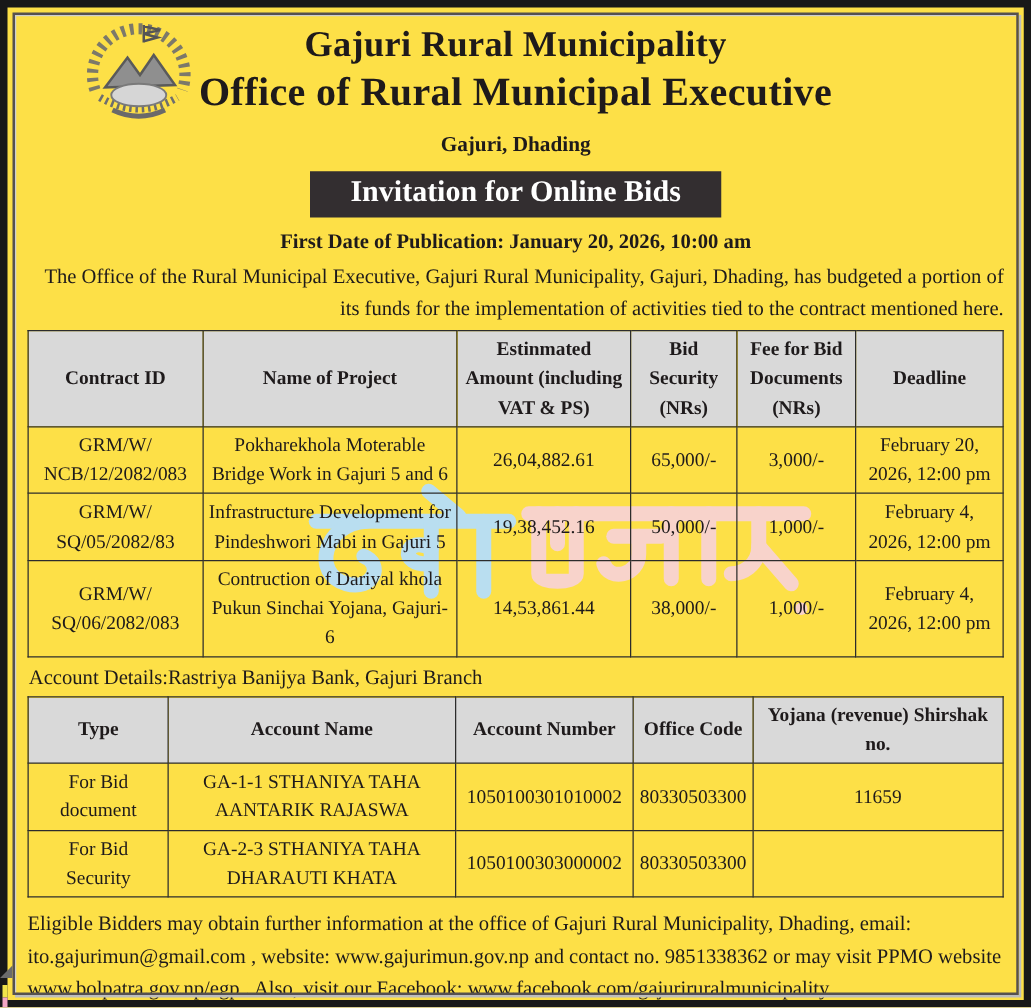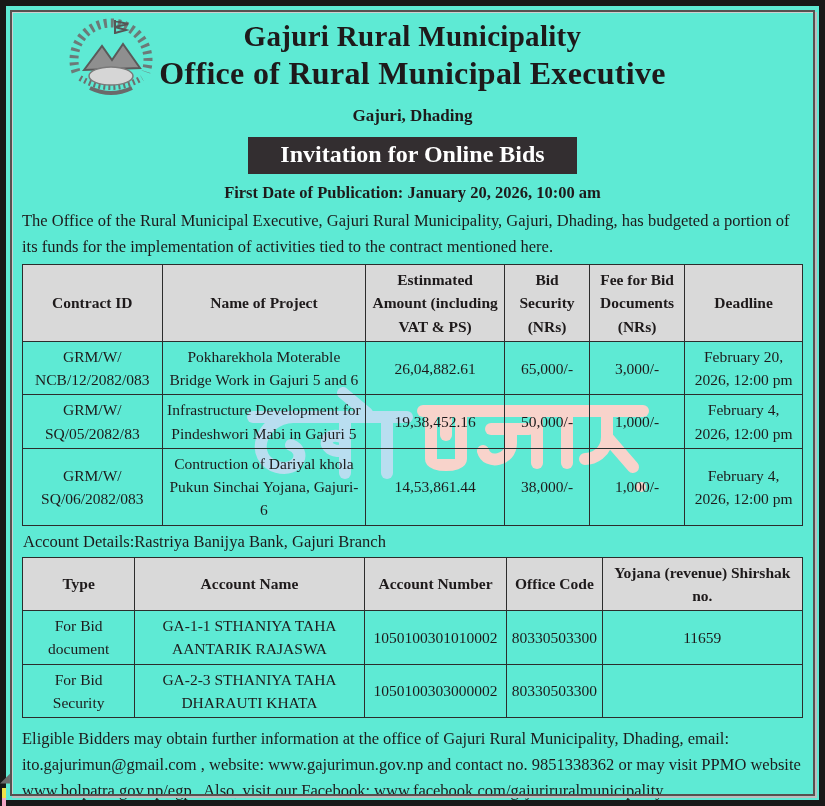--- a/index.html
+++ b/index.html
@@ -1,19 +1,19 @@
 <!DOCTYPE html>
 <html><head>
 <meta charset="utf-8">
 <style>
   html,body { margin:0; padding:0; background:#e8e8e8; }
   .page {
     position:relative;
     width:825px; height:806px;
-    background:#5eead4;
+    background:#fde047;
     font-family:"Liberation Serif", serif;
     color:#1e1a1b;
     overflow:hidden;
   }
   
   .frame-outer { position:absolute; inset:0; border:6px solid #181818; pointer-events:none; z-index:5; }
   .frame-inner { position:absolute; inset:10px; border:2px solid #56514f;
                  box-shadow: inset 1px 1px 0 #cfcfcf, 2px 2px 0 #bdbdbd; pointer-events:none; z-index:5; }
 
   
@@ -24,21 +24,21 @@
   
   .logo { position:absolute; left:60px; top:16px; width:102px; height:90px; z-index:3; }
   .title-1 { text-align:center; font-weight:bold; font-size:29px; margin:4px 0 2px 0; letter-spacing:0.3px; }
   .title-2 { text-align:center; font-weight:bold; font-size:32px; margin:2px 0 0 0; letter-spacing:0.3px; }
   .location { text-align:center; font-weight:bold; font-size:17px; margin-top:14px; }
   .banner-wrap { text-align:center; margin-top:11px; }
   .banner { display:inline-block; background:#332e30; color:#ffffff; font-weight:bold;
             font-size:24px; padding:4px 32px 6px 32px; }
   .publication { text-align:center; font-weight:bold; font-size:16.5px; margin-top:9px; }
 
-  .intro { font-size:16.5px; line-height:1.55; margin-top:5px; text-align:left; }
+  .intro { font-size:16.5px; line-height:1.55; margin-top:5px; text-align:right; }
 
   table { border-collapse:collapse; width:100%; table-layout:fixed; margin-top:5px; background:transparent; }
   th, td { border:1.5px solid #2c2c2c; text-align:center; vertical-align:middle;
            padding:3px 4px; font-size:15.5px; line-height:1.5; white-space:pre-line;
            overflow:hidden; }
   th { background:#d9d9d9; font-weight:bold; }
 
   .account-line { font-size:16.5px; margin:6px 0 2px 1px; }
 
   .footer-info { font-size:16.5px; line-height:1.58; margin-top:8px; }

